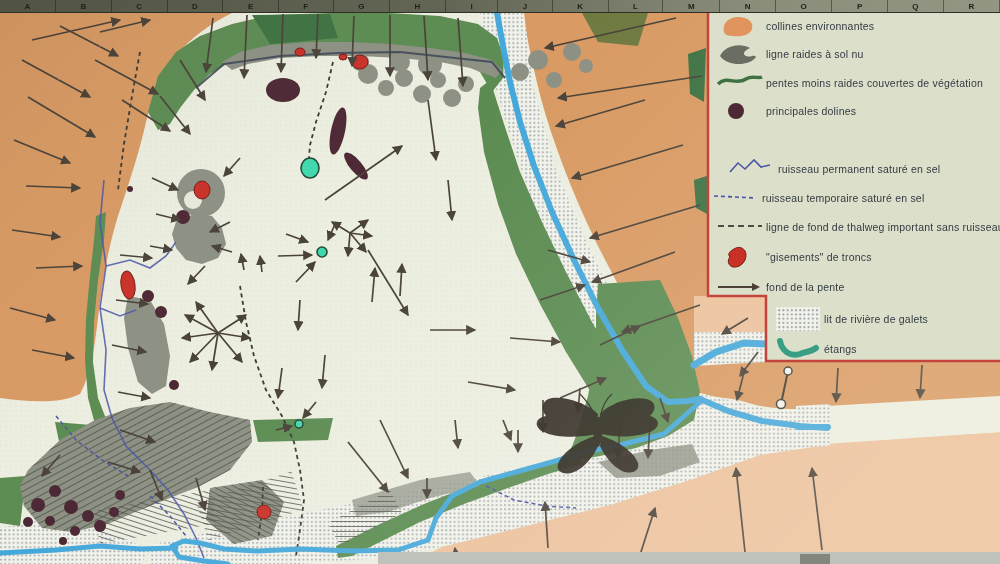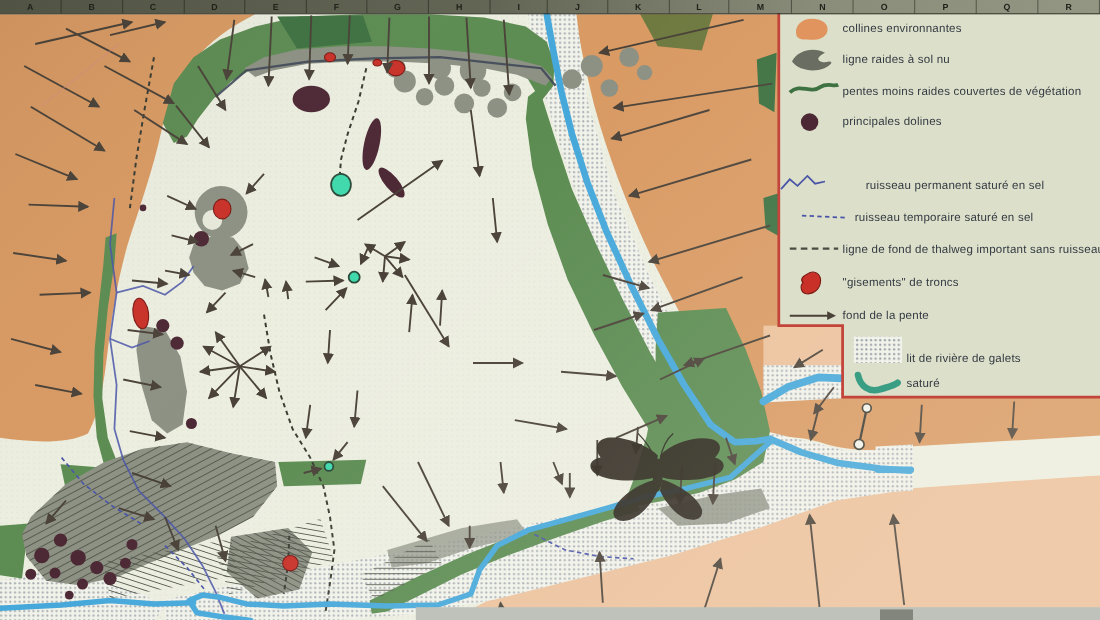--- a/index.html
+++ b/index.html
@@ -334,29 +334,29 @@
         <span class="lbl">pentes moins raides couvertes de végétation</span>
       </div>
       <div class="lrow" style="top: 88px; left: 8px; text-align: center;">
         <span class="sym">
           <svg width="48" height="28" viewBox="0 0 48 28">
             <circle cx="20" cy="14" r="8" fill="#4c2834"></circle>
           </svg>
         </span>
         <span class="lbl">principales dolines</span>
       </div>
-      <div class="lrow" style="top: 146px; left: 0; gap: 29px;">
+      <div class="lrow" style="top: 146px; left: 20px;">
         <span class="sym">
           <svg width="48" height="28" viewBox="0 0 48 28">
             <path d="M2,17 L10,8 L17,14 L26,5 L33,12 L42,10" stroke="#4a55a8" stroke-width="1.6" fill="none"></path>
           </svg>
         </span>
         <span class="lbl">ruisseau permanent saturé en sel</span>
       </div>
-      <div class="lrow" style="top: 175px; left: 19px;">
+      <div class="lrow" style="top: 175px; left: 4px;">
         <span class="sym">
           <svg width="48" height="28" viewBox="0 0 48 28">
             <path d="M2,12 L44,14" stroke="#4a55a8" stroke-width="1.6" fill="none" stroke-dasharray="4,3"></path>
           </svg>
         </span>
         <span class="lbl">ruisseau temporaire saturé en sel</span>
       </div>
       <div class="lrow" style="top: 204px; left: 8px;">
         <span class="sym">
           <svg width="48" height="28" viewBox="0 0 48 28">
@@ -375,36 +375,36 @@
       </div>
       <div class="lrow" style="top: 264px; left: 8px;">
         <span class="sym">
           <svg width="48" height="28" viewBox="0 0 48 28">
             <path d="M2,14 L38,14" stroke="#4a4238" stroke-width="1.8"></path>
             <path d="M36,10 L44,14 L36,18Z" fill="#4a4238"></path>
           </svg>
         </span>
         <span class="lbl">fond de la pente</span>
       </div>
-      <div class="lrow" style="top: 296px; left: 66px; align-items: flex-end;">
+      <div class="lrow" style="top: 296px; left: 66px;">
         <span class="sym">
           <svg width="48" height="28" viewBox="0 0 48 28">
             <rect x="2" y="2" width="44" height="24" fill="#f1f2ea"></rect>
             <rect x="2" y="2" width="44" height="24" fill="url(#stipple)"></rect>
           </svg>
         </span>
         <span class="lbl">lit de rivière de galets</span>
       </div>
       <div class="lrow" style="top: 326px; left: 66px;">
         <span class="sym">
           <svg width="48" height="28" viewBox="0 0 48 28">
             <path d="M6,6 C8,16 16,22 26,19 C32,17 38,16 42,13" stroke="#3a9e84" stroke-width="6" fill="none" stroke-linecap="round"></path>
           </svg>
         </span>
-        <span class="lbl">saturé</span>
+        <span class="lbl">étangs</span>
       </div>
     </div>
 
 <div class="ruler" id="ruler">
       <div class="cell">A</div>
       <div class="cell">B</div>
       <div class="cell">C</div>
       <div class="cell">D</div>
       <div class="cell">E</div>
       <div class="cell">F</div>

